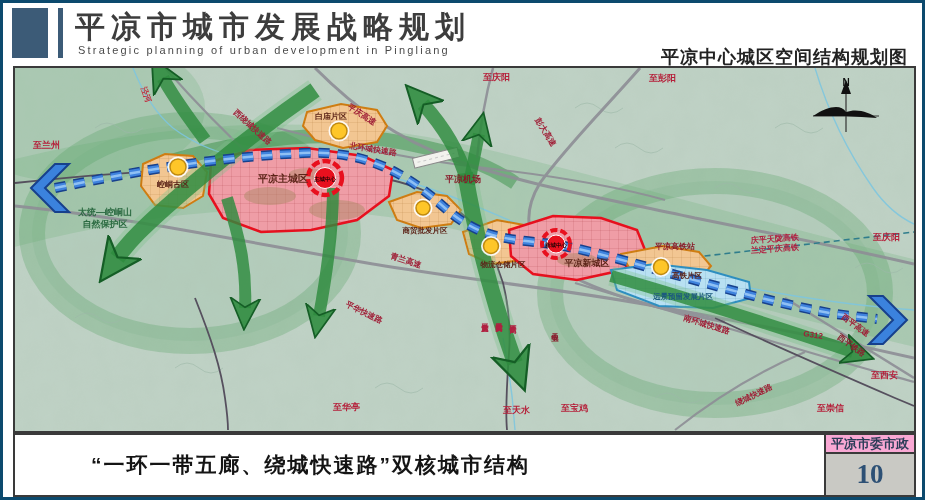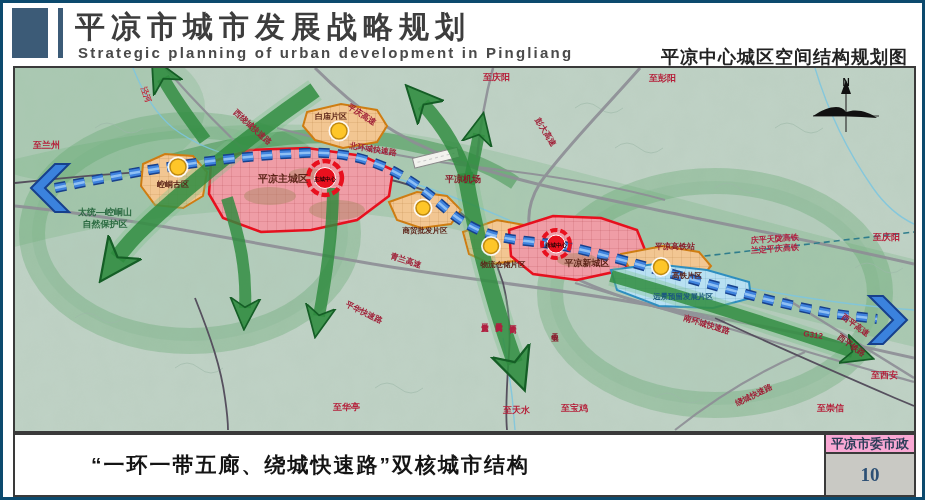--- a/index.html
+++ b/index.html
@@ -4,39 +4,39 @@
 <style>
   html,body{margin:0;padding:0;background:#fff;}
   .page{position:relative;width:925px;height:500px;box-sizing:border-box;
         border:3px solid #0c4a6e;background:#fff;overflow:hidden;
         font-family:"Liberation Sans",sans-serif;}
   
   .logo-square{position:absolute;left:9px;top:5px;width:36px;height:50px;background:#3c5b77;}
   .logo-bar{position:absolute;left:55px;top:5px;width:5px;height:50px;background:#3c5b77;}
   .hdr-title{position:absolute;left:72px;top:4px;font-size:30px;font-weight:bold;
              color:#3d3d3d;letter-spacing:6px;white-space:nowrap;}
-  .hdr-sub{position:absolute;left:75px;top:41px;font-size:15px;font-weight:bold;
+  .hdr-sub{position:absolute;left:75px;top:41px;font-size:11px;font-weight:normal;
            color:#4a4a4a;letter-spacing:2.2px;white-space:nowrap;}
   .hdr-maplabel{position:absolute;right:14px;top:42px;font-size:18px;font-weight:bold;
                 color:#222;letter-spacing:1px;}
   
   .map-frame{position:absolute;left:10px;top:63px;width:899px;height:363px;
              border:2px solid #3a3a3a;background:#bccfc2;overflow:hidden;}
   
   .footer{position:absolute;left:10px;top:430px;width:899px;height:60px;
           border:2px solid #3a3a3a;background:#fff;}
   .caption{position:absolute;left:76px;top:16px;font-size:21px;font-weight:bold;
            color:#141414;letter-spacing:2px;white-space:nowrap;}
   .stamp{position:absolute;right:0;top:0;width:88px;height:100%;
          border-left:2px solid #3a3a3a;display:flex;flex-direction:column;}
   .stamp-org{height:17px;line-height:17px;text-align:center;font-family:"Liberation Serif",serif;
              font-weight:bold;font-size:13px;color:#2c3c58;background:#f9a8d4;
              border-bottom:2px solid #3a3a3a;}
   .stamp-num{flex:1;background:#c9c9c4;display:flex;align-items:center;justify-content:center;
-             font-family:"Liberation Serif",serif;font-weight:bold;font-size:19px;color:#2d5075;}
+             font-family:"Liberation Serif",serif;font-weight:bold;font-size:27px;color:#2d5075;}
   svg text{font-family:"Liberation Sans",sans-serif;}
   .vtext{writing-mode:vertical-rl;}
 </style>
 </head>
 <body>
 
 <div class="page">
 
   <div>
     <div class="logo-square"></div>

